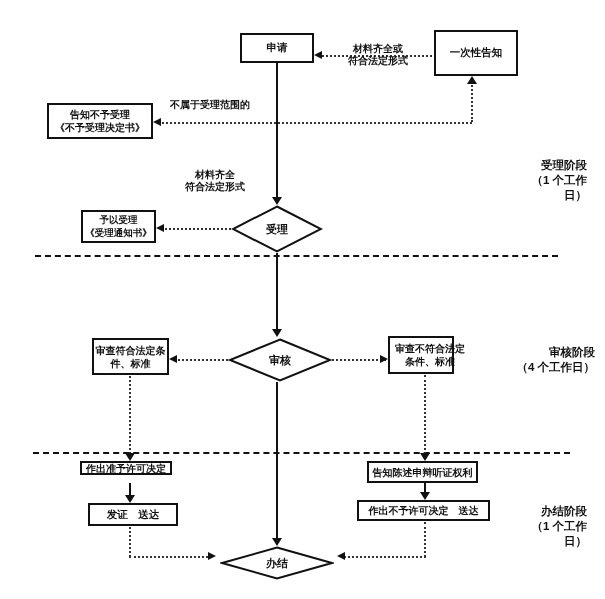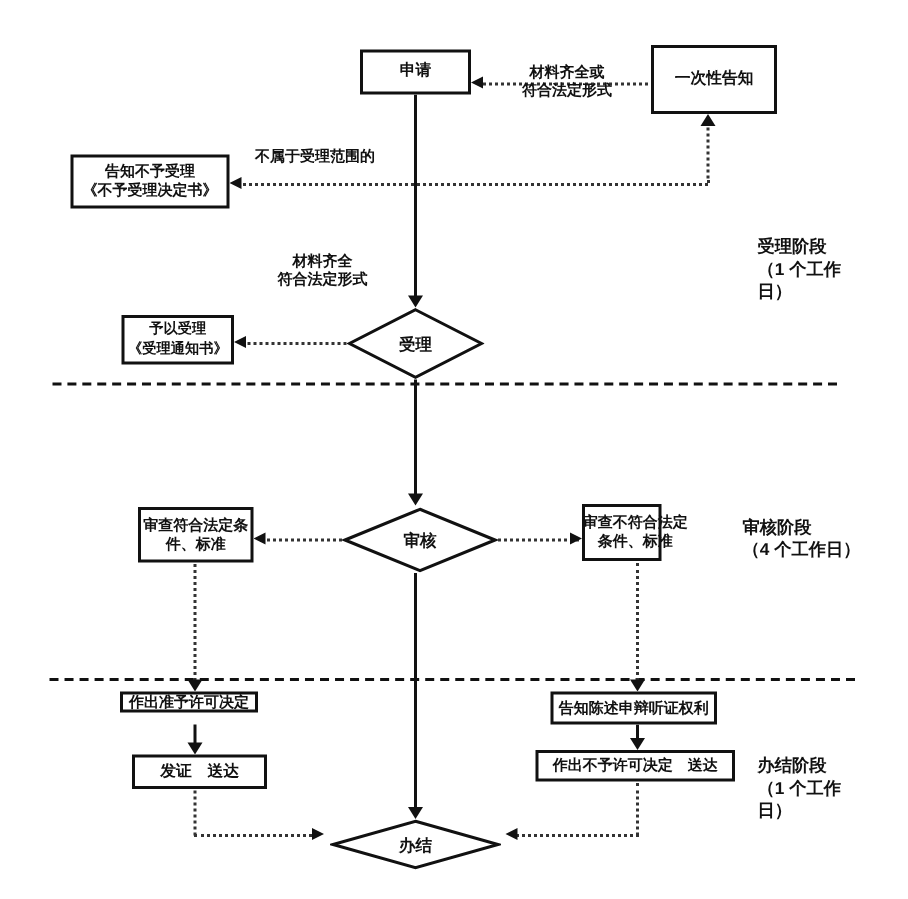--- a/index.html
+++ b/index.html
@@ -28,21 +28,21 @@
   .ah { position:absolute; width:0; height:0; z-index:2; }
   .ah-down  { border-left:5px solid transparent; border-right:5px solid transparent; border-top:8px solid #111; }
   .ah-up    { border-left:5px solid transparent; border-right:5px solid transparent; border-bottom:8px solid #111; }
   .ah-left  { border-top:4.5px solid transparent; border-bottom:4.5px solid transparent; border-right:8px solid #111; }
   .ah-right { border-top:4.5px solid transparent; border-bottom:4.5px solid transparent; border-left:8px solid #111; }
   .lbl {
     position:absolute; text-align:center; font-size:10px; font-weight:700;
     line-height:12px; z-index:2; background:transparent;
   }
   .stage {
-    position:absolute; text-align:left; font-size:11.5px; font-weight:700;
+    position:absolute; text-align:right; font-size:11.5px; font-weight:700;
     line-height:15px; z-index:2;
   }
 </style>
 </head>
 <body>
 
 <div id="canvas">
 
   <div class="box" style="left:240px; top:33px; width:74px; height:30px;">
     <span>申请</span>
@@ -60,21 +60,21 @@
   <div class="box" style="left:81px; top:210px; width:75px; height:33px; font-size:9.5px;">
     <span>予以受理</span>
     <span>《受理通知书》</span>
   </div>
 
   <div class="box" style="left:92px; top:338px; width:77px; height:37px; font-size:10px;">
     <span>审查符合法定条</span>
     <span>件、标准</span>
   </div>
 
-  <div class="box" style="left:388px; top:336px; width:53px; height:38px; font-size:10px;padding-left:18px;">
+  <div class="box" style="left:388px; top:336px; width:66px; height:38px; font-size:10px;padding-left:18px;">
     <span>审查不符合法定</span>
     <span>条件、标准</span>
   </div>
 
   <div class="box" style="left:80px; top:461px; width:92px; height:14px; font-size:10px;">
     <span>作出准予许可决定</span>
   </div>
 
   <div class="box" style="left:88px; top:503px; width:90px; height:23px;">
     <span>发证　送达</span>

